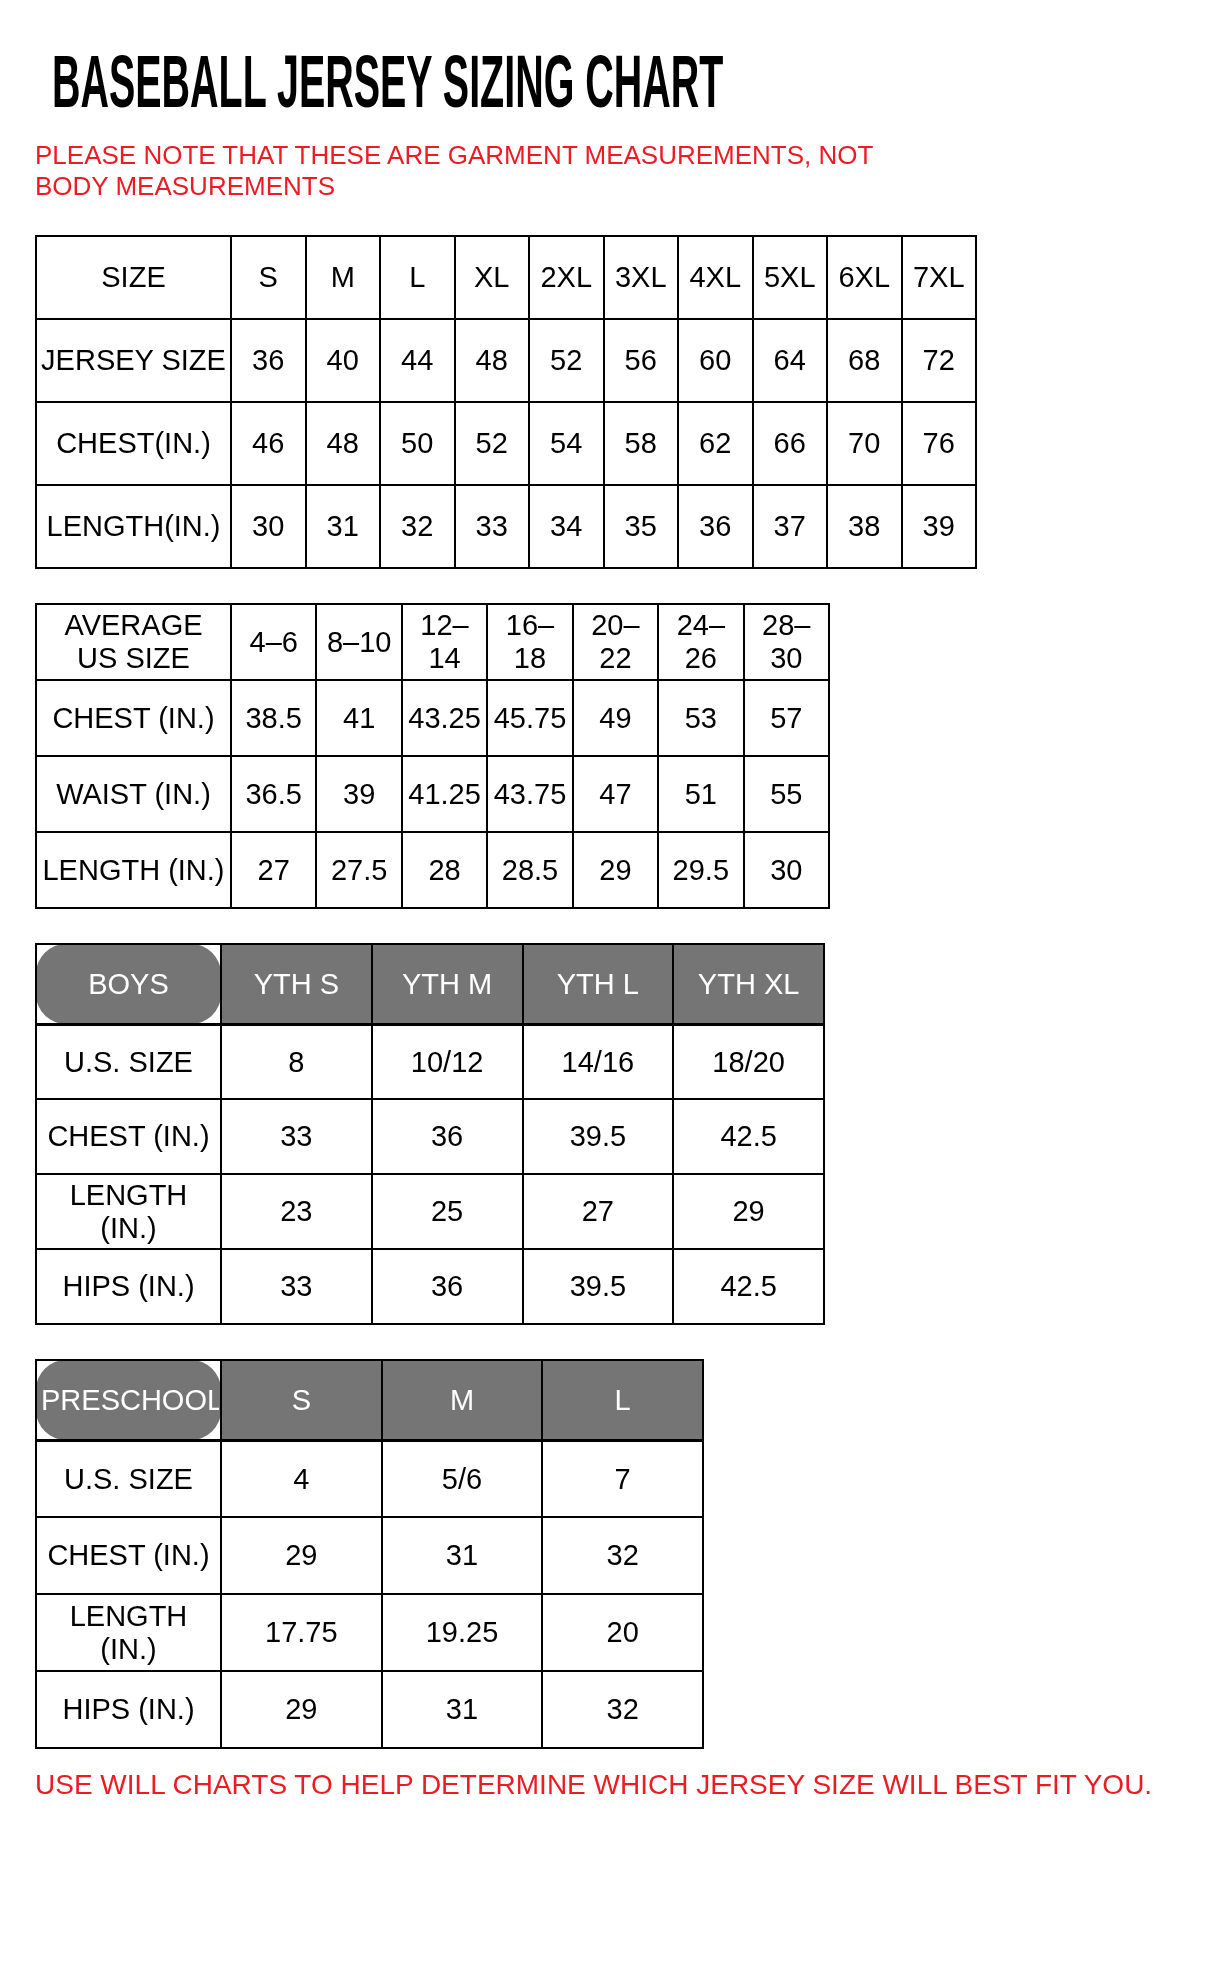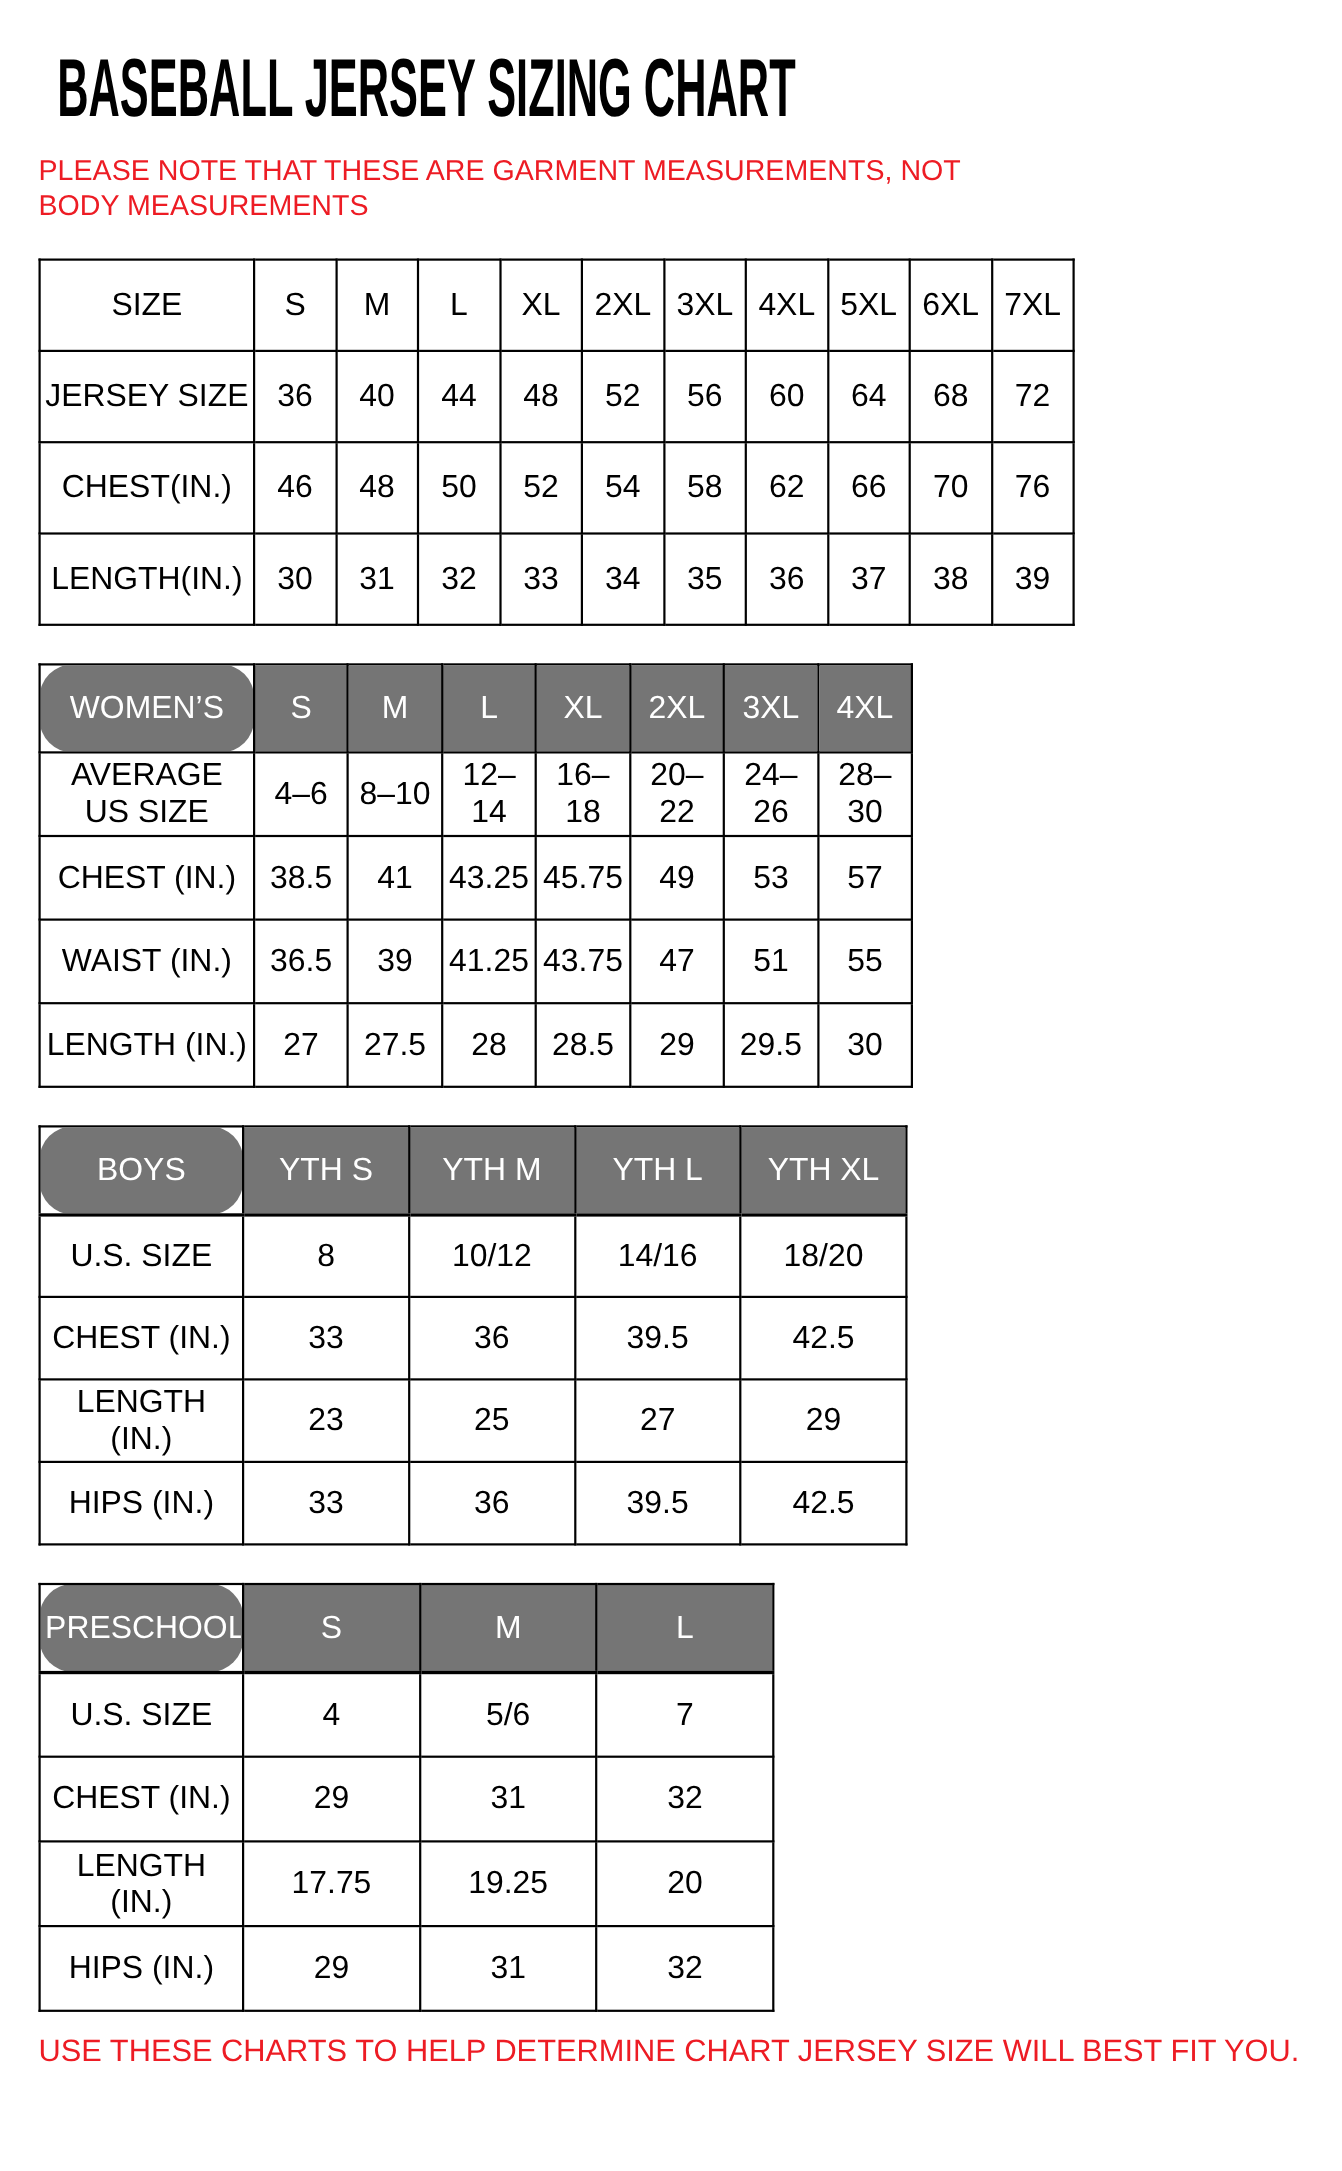--- a/index.html
+++ b/index.html
@@ -170,30 +170,20 @@
         <col class="label-col">
         <col>
         <col>
         <col>
         <col>
         <col>
         <col>
         <col>
       </colgroup>
       <tbody>
-        <tr class="header-row">
-          <td class="header-cell label-cell">WOMEN’S</td>
-          <td class="header-cell">S</td>
-          <td class="header-cell">M</td>
-          <td class="header-cell">L</td>
-          <td class="header-cell">XL</td>
-          <td class="header-cell">2XL</td>
-          <td class="header-cell">3XL</td>
-          <td class="header-cell">4XL</td>
-        </tr>
         <tr>
           <td class="label-cell">AVERAGE
 US SIZE</td>
           <td class="value-cell">4–6</td>
           <td class="value-cell">8–10</td>
           <td class="value-cell">12–14</td>
           <td class="value-cell">16–18</td>
           <td class="value-cell">20–22</td>
           <td class="value-cell">24–26</td>
           <td class="value-cell">28–30</td>
@@ -312,15 +302,15 @@
         </tr>
         <tr>
           <td class="label-cell">HIPS (IN.)</td>
           <td class="value-cell">29</td>
           <td class="value-cell">31</td>
           <td class="value-cell">32</td>
         </tr>
       </tbody>
     </table>
 
-  <p class="footer-note">USE THESE CHARTS TO HELP DETERMINE CHART JERSEY SIZE WILL BEST FIT YOU.</p>
+  <p class="footer-note">USE WILL CHARTS TO HELP DETERMINE WHICH JERSEY SIZE WILL BEST FIT YOU.</p>
 
 </div>
 
 </body></html>

